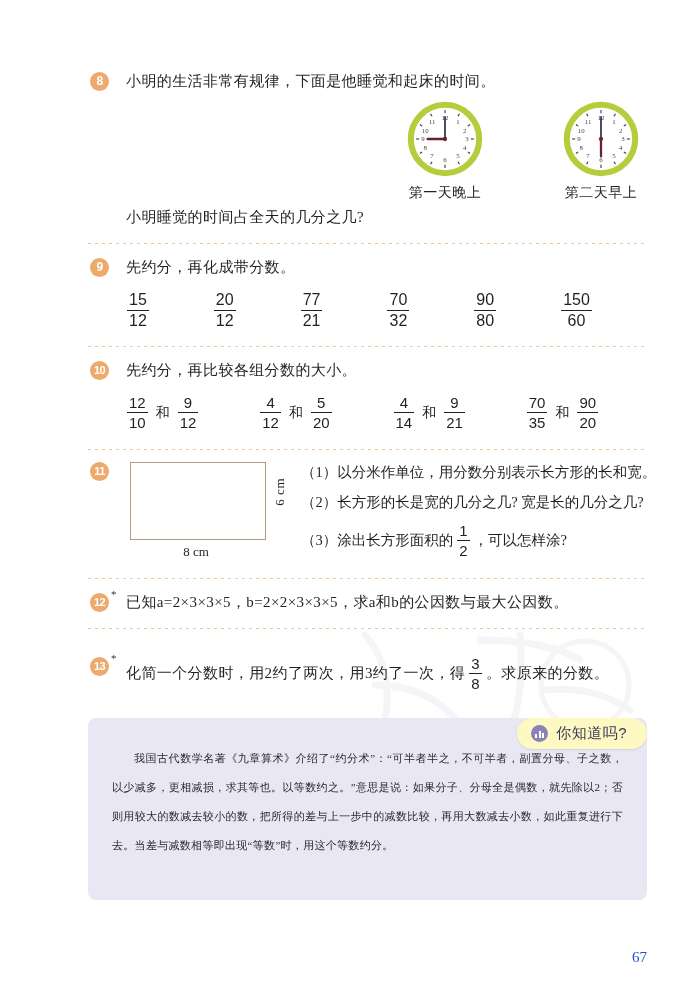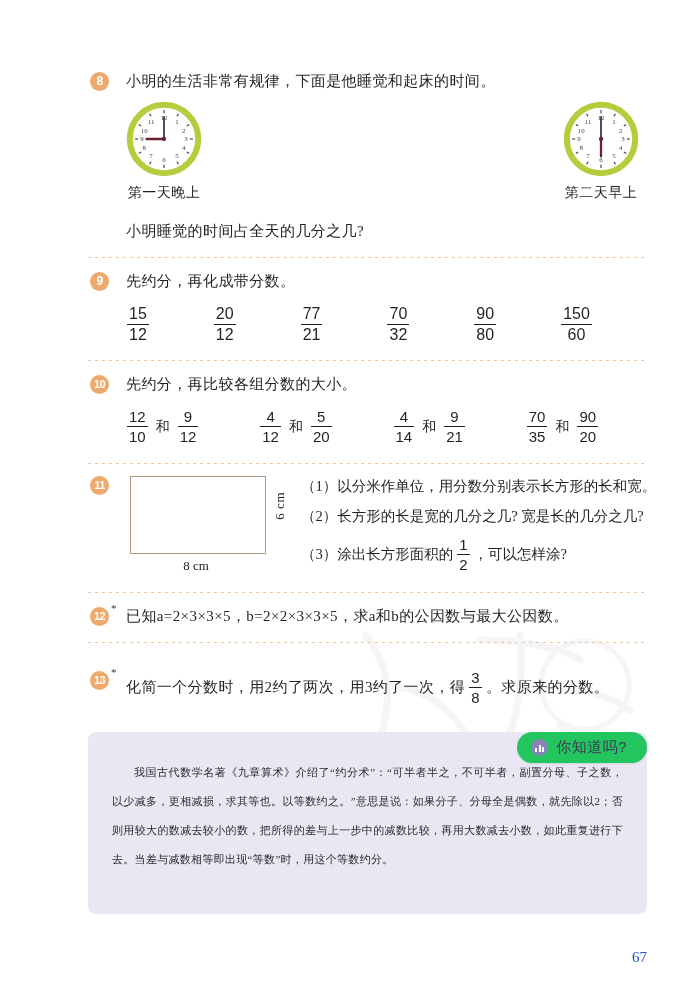--- a/index.html
+++ b/index.html
@@ -107,21 +107,21 @@
     white-space: nowrap;
   }
   .pair-row .he {
     font-size: 14px;
     margin: 0 7px;
   }
 
   
   .clocks {
     display: flex;
-    justify-content: space-between;
+    justify-content: flex-end;
     gap: 80px;
     margin-top: 8px;
   }
   .clock-wrap { text-align: center; }
   .clock-caption {
     font-size: 14px;
     margin-top: 3px;
     letter-spacing: .5px;
   }
 
@@ -167,21 +167,21 @@
     display: flex;
     align-items: center;
     white-space: nowrap;
   }
 
   
   .know-wrap { position: relative; margin: 26px 52px 0 88px; }
   .know-tab {
     position: absolute;
     right: 0; top: 0;
-    background: #22c55e;
+    background: #fef9c3;
     border-radius: 16px 16px 16px 16px;
     padding: 6px 20px 6px 14px;
     display: flex;
     align-items: center;
     gap: 8px;
     box-shadow: 0 1px 2px rgba(0,0,0,.10);
     z-index: 3;
   }
   .know-tab-title {
     font-size: 15px;
@@ -328,21 +328,21 @@
               <text x="33" y="30">11</text>
           </g>
           <line x1="50" y1="50" x2="50" y2="73" stroke="#6b2230" stroke-width="3" stroke-linecap="round"></line>
           <line x1="50" y1="50" x2="50" y2="21" stroke="#2a2a44" stroke-width="2.2" stroke-linecap="round"></line>
           <circle cx="50" cy="50" r="2.8" fill="#6b2230"></circle>
         </svg>
         <div class="clock-caption">第二天早上</div>
       </div>
     </div>
 
-    <div class="qtext" style="margin-top:18px;">小明睡觉的时间占全天的几分之几?</div>
+    <div class="qtext" style="margin-top:4px;">小明睡觉的时间占全天的几分之几?</div>
   </div>
 
   <div class="divider" style="margin-top:14px;"></div>
 
   <div class="problem" style="margin-top:12px;">
     <div class="badge">9</div>
     <div class="qtext">先约分，再化成带分数。</div>
   </div>
   <div class="frac-row">
     <div class="cell"><span class="frac">

